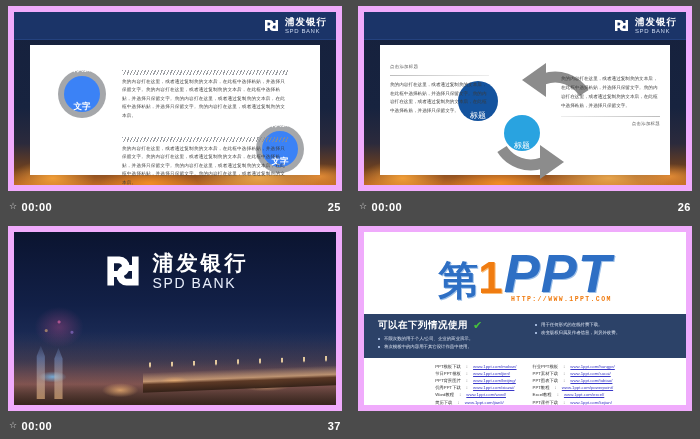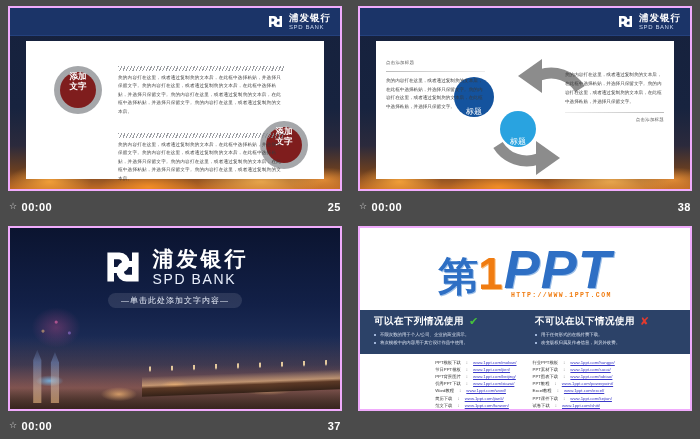--- a/index.html
+++ b/index.html
@@ -1,19 +1,19 @@
 <!DOCTYPE html>
 <html><head>
 <meta charset="utf-8">
 <style>
   html,body{margin:0;padding:0;background:#4a4a4a;}
   body{width:700px;height:439px;font-family:"Liberation Sans","DejaVu Sans",sans-serif;overflow:hidden;}
   .grid{display:grid;grid-template-columns:350px 350px;grid-template-rows:220px 219px;width:700px;height:439px;}
   .cell{position:relative;background:#4b4b4b;box-sizing:border-box;padding:6px 8px 0 8px;}
-  .slide{position:relative;width:334px;height:185px;overflow:hidden;border:2px solid #f0abfc;box-sizing:border-box;}
+  .slide{position:relative;width:334px;height:185px;overflow:hidden;border:6px solid #f0abfc;box-sizing:border-box;}
   .statusbar{position:absolute;left:0;bottom:0;width:350px;height:27px;display:flex;align-items:center;
              justify-content:space-between;padding:0 9px;box-sizing:border-box;color:#ffffff;
              font-weight:bold;font-size:11px;letter-spacing:.5px;}
   .sb-left{display:flex;align-items:center;gap:4px;}
   .star{font-size:9px;color:#d8d8d8;line-height:1;}
   .pagenum{font-size:11px;font-weight:bold;color:#ffffff;}
 
   
   .bank-slide{background:#121b33;}
   .city-bg{position:absolute;inset:0;
@@ -27,22 +27,22 @@
        border-bottom:1px solid #24417d;display:flex;align-items:center;justify-content:flex-end;padding-right:9px;box-sizing:border-box;}
   .logo-row{display:flex;align-items:center;gap:5px;}
   .logo-mark{width:17px;height:15px;position:relative;}
   .logo-txt{display:flex;flex-direction:column;line-height:1;}
   .logo-cn{color:#ffffff;font-size:9.5px;font-weight:bold;letter-spacing:1px;}
   .logo-en{color:#c9d6ec;font-size:6px;letter-spacing:.6px;margin-top:1px;}
   .canvas{position:absolute;left:16px;top:33px;right:16px;bottom:10px;background:#ffffff;}
 
   
   .s25 .bigcircle{position:absolute;border-radius:50%;background:#a5a7aa;display:flex;align-items:center;justify-content:center;}
-  .s25 .bigcircle .inner{border-radius:50%;background:#7f1d1d;color:#fff;display:flex;flex-direction:column;
-      align-items:center;justify-content:flex-start;font-weight:bold;line-height:1.15;}
+  .s25 .bigcircle .inner{border-radius:50%;background:#3b82f6;color:#fff;display:flex;flex-direction:column;
+      align-items:center;justify-content:flex-end;font-weight:bold;line-height:1.15;gap:28px;}
   .c-left{left:28px;top:25px;width:48px;height:48px;}
   .c-left .inner{width:36px;height:36px;font-size:8.5px;}
   .c-right{right:16px;top:80px;width:48px;height:48px;}
   .c-right .inner{width:36px;height:36px;font-size:8.5px;}
   .hatch{height:5px;background:repeating-linear-gradient(115deg,#8a8d92 0 1px,transparent 1px 3px);opacity:.85;}
   .para{font-size:4.6px;line-height:1.85;color:#3a3a3a;letter-spacing:.2px;margin:3px 0 0 0;}
   .blk25{position:absolute;left:92px;width:166px;}
   .blk25.a{top:25px;}
   .blk25.b{top:92px;}
 
@@ -219,21 +219,21 @@
           <div class="rule2"></div>
           <div class="cap" style="text-align:right;">点击添加标题</div>
         </div>
       </div>
     </div>
     <div class="statusbar">
       <span class="sb-left">
         <span class="star">☆</span>
         <span>00:00</span>
       </span>
-      <span class="pagenum">38</span>
+      <span class="pagenum">26</span>
     </div>
   </div>
 
   <div class="cell">
     <div class="slide">
       <div class="s27">
         <div class="sky"></div>
         <div class="skyline"></div>
         <div class="towers"></div>
         <div class="bridge"></div>
@@ -244,21 +244,20 @@
               <svg viewBox="0 0 34 30" width="42" height="36">
                 <path d="M4 3 h10 a8.5 8.5 0 0 1 0 17 h-4.5 v7 h-5.5 z M9.5 8.5 v6.5 h3.5 a3.25 3.25 0 0 0 0 -6.5 z" fill="#ffffff"></path>
                 <path d="M30 27 h-10 a8.5 8.5 0 0 1 0 -17 h4.5 v-7 h5.5 z M24.5 21.5 v-6.5 h-3.5 a3.25 3.25 0 0 0 0 6.5 z" fill="#ffffff"></path>
               </svg>
             </span>
             <span class="txt">
               <span class="cn">浦发银行</span>
               <span class="en">SPD BANK</span>
             </span>
           </div>
-          <div><span class="subtag">—单击此处添加文字内容—</span></div>
         </div>
       </div>
     </div>
     <div class="statusbar">
       <span class="sb-left">
         <span class="star">☆</span>
         <span>00:00</span>
       </span>
       <span class="pagenum">37</span>
     </div>
@@ -281,24 +280,20 @@
             <h4>
               <span>可以在下列情况使用</span>
               <span class="tick">✔</span>
             </h4>
             <ul>
               <li>不限次数的用于个人/公司、企业的商业演示。</li>
               <li>将次模板中的内容用于其它设计作品中使用。</li>
             </ul>
           </div>
           <div class="half">
-            <h4>
-              <span>不可以在以下情况使用</span>
-              <span class="cross">✘</span>
-            </h4>
             <ul>
               <li>用于任何形式的在线付费下载。</li>
               <li>改变版权归属及作者信息，则另外收费。</li>
             </ul>
           </div>
         </div>
 
         <div class="links">
           <div class="linkcol">
             <div class="linkrow">

